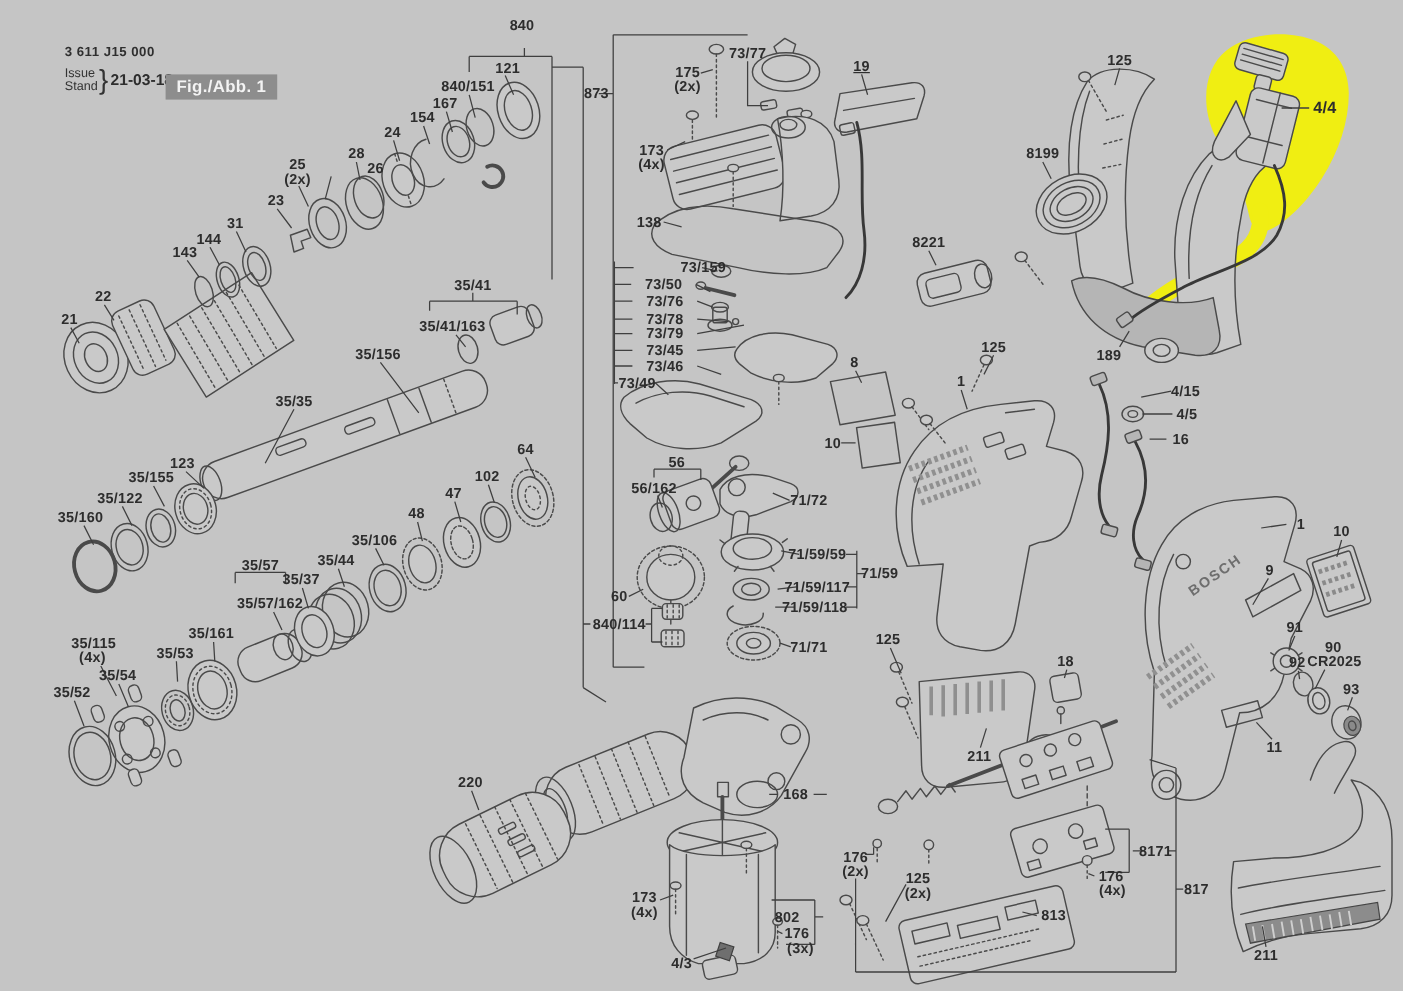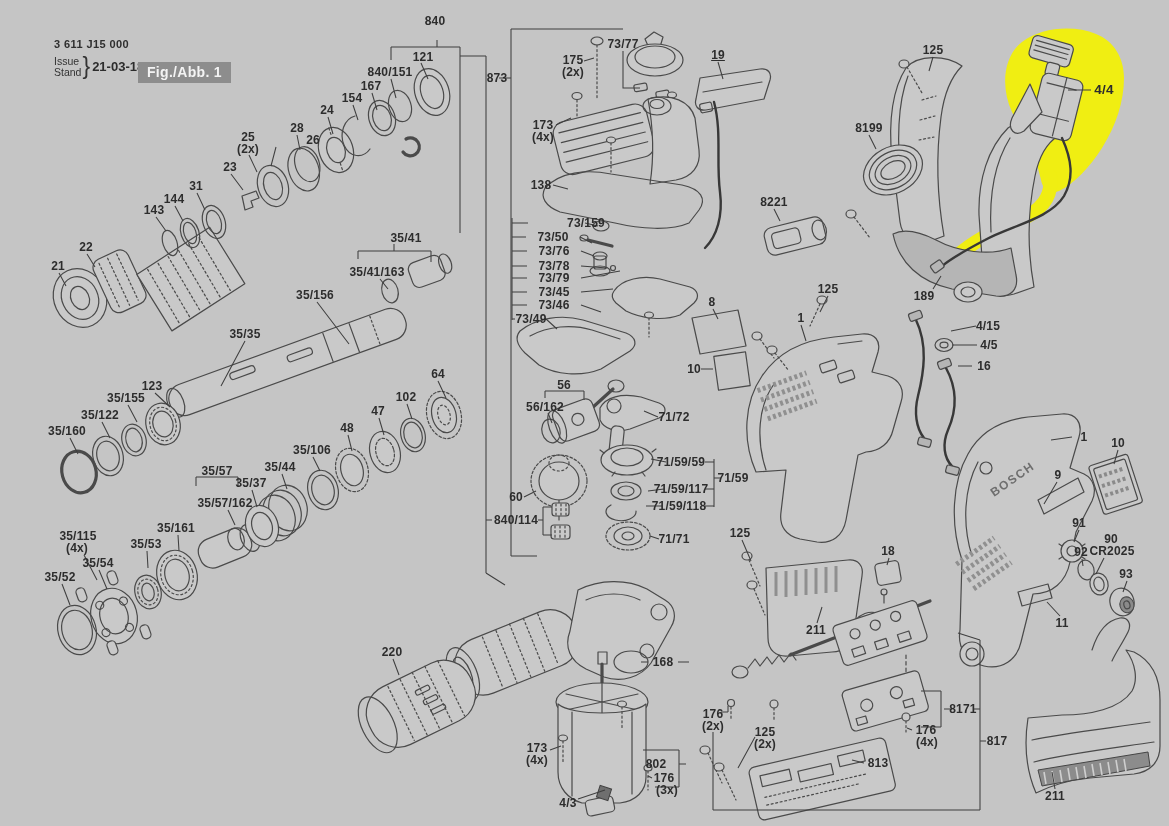--- a/index.html
+++ b/index.html
@@ -565,21 +565,21 @@
       <span class="plabel" style="left: 554px; top: 266px;">73/78</span>
       <span class="plabel" style="left: 554px; top: 278px;">73/79</span>
       <span class="plabel" style="left: 554px; top: 292px;">73/45</span>
       <span class="plabel" style="left: 554px; top: 305px;">73/46</span>
       <span class="plabel" style="left: 531px; top: 319px;">73/49</span>
       <span class="plabel" style="left: 774px; top: 202px;">8221</span>
       <span class="plabel" style="left: 869px; top: 128px;">8199</span>
       <span class="plabel" style="left: 933px; top: 50px;">125</span>
       <span class="plabel big" style="left: 1104px; top: 90px;">4/4</span>
       <span class="plabel" style="left: 924px; top: 296px;">189</span>
-      <span class="plabel" style="left: 406px; top: 238px;">35/41</span>
+      <span class="plabel" style="left: 394px; top: 238px;">35/41</span>
       <span class="plabel" style="left: 377px; top: 272px;">35/41/163</span>
       <span class="plabel" style="left: 315px; top: 295px;">35/156</span>
       <span class="plabel" style="left: 245px; top: 334px;">35/35</span>
       <span class="plabel" style="left: 152px; top: 386px;">123</span>
       <span class="plabel" style="left: 126px; top: 398px;">35/155</span>
       <span class="plabel" style="left: 100px; top: 415px;">35/122</span>
       <span class="plabel" style="left: 67px; top: 431px;">35/160</span>
       <span class="plabel" style="left: 438px; top: 374px;">64</span>
       <span class="plabel" style="left: 406px; top: 397px;">102</span>
       <span class="plabel" style="left: 378px; top: 411px;">47</span>

